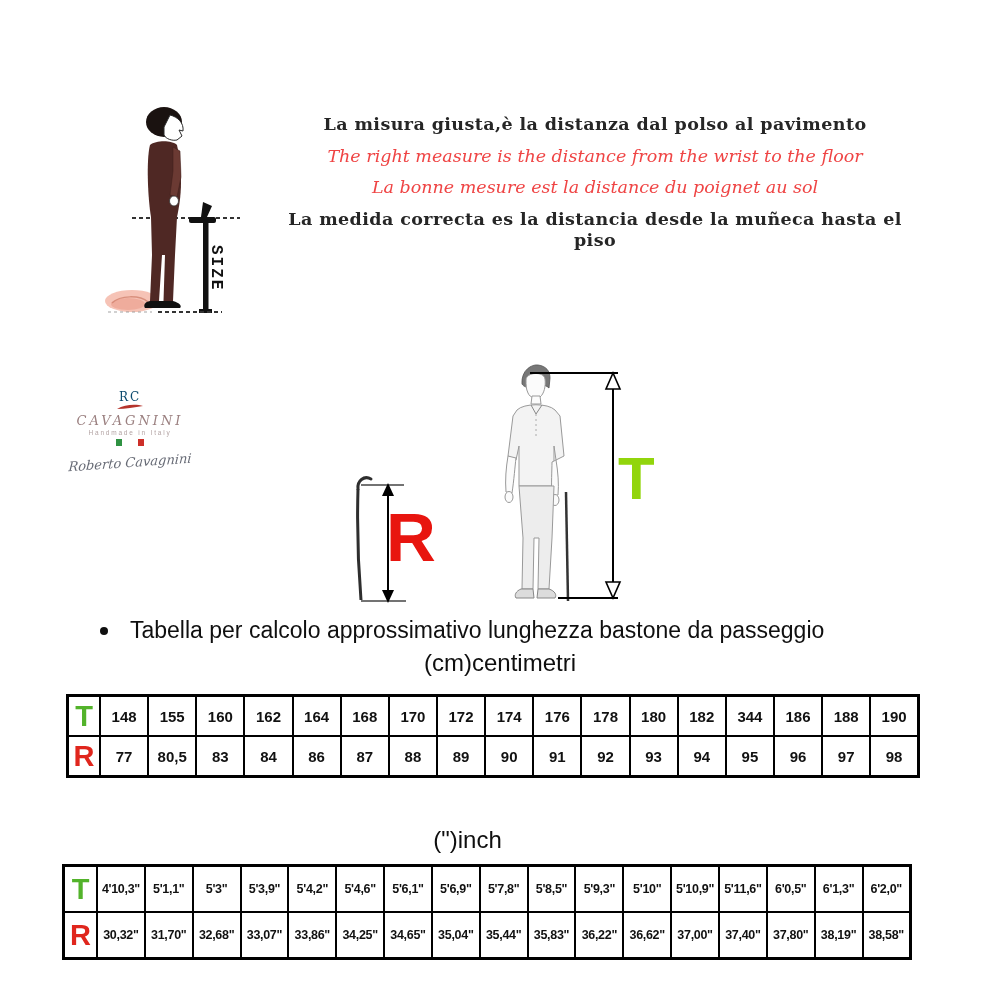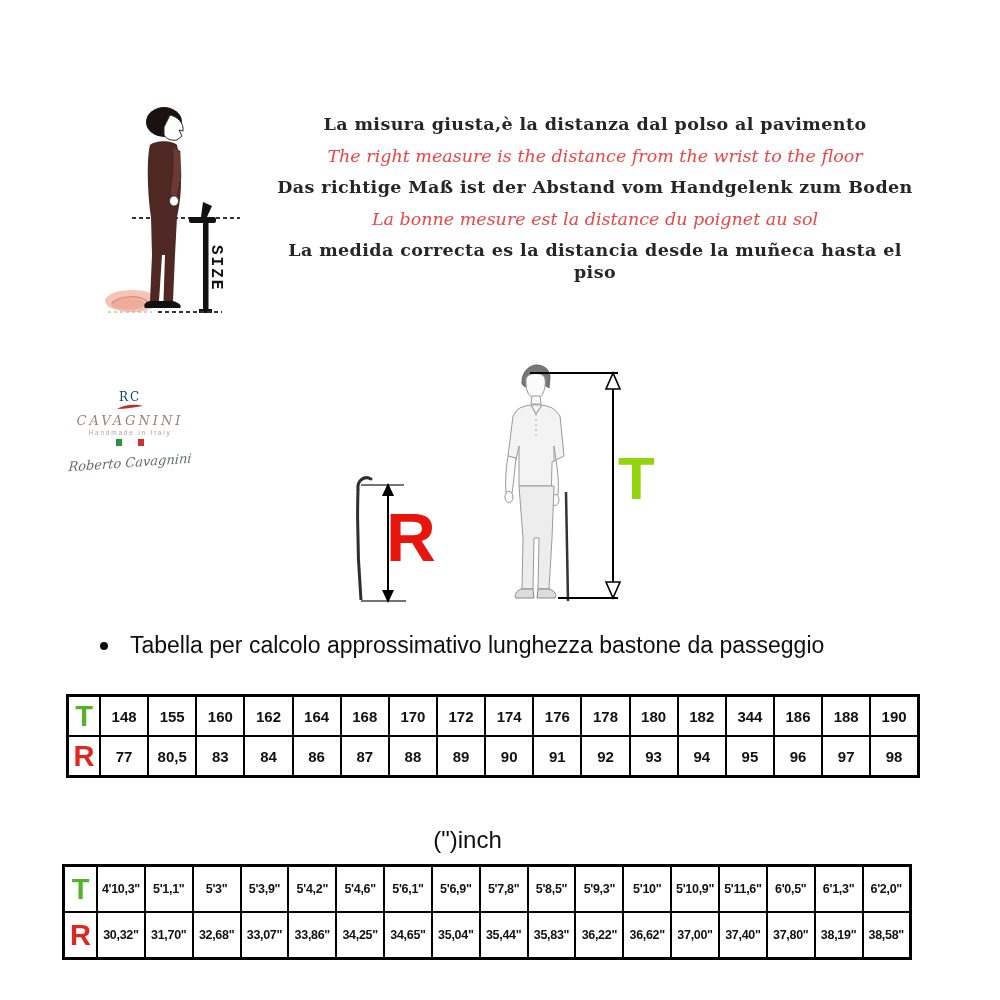--- a/index.html
+++ b/index.html
@@ -30,21 +30,21 @@
                     font-size:13px; color:#565a66; transform:rotate(-4deg) skewX(-8deg); opacity:.9; }
 
   
   .cane-diagram { position:absolute; left:344px; top:462px; }
   .person-diagram { position:absolute; left:488px; top:358px; }
   .r-label { position:absolute; left:386px; top:503px; font-size:69px; font-weight:bold; line-height:1; }
   .t-label { position:absolute; left:618px; top:449px; font-size:60px; font-weight:bold; line-height:1; }
 
   
   .bullet-row { position:absolute; display:flex; align-items:center; font-size:23px; color:#0f0f0f; }
-  .bullet-row.b1 { left:100px; top:632px; }
+  .bullet-row.b1 { left:100px; top:617px; }
   .bullet-row.b2 { left:100px; top:794px; }
   .bullet-dot { width:8px; height:8px; border-radius:50%; background:#0f0f0f; margin-right:22px; flex:none; }
   .unit-line { position:absolute; text-align:center; font-size:24px; color:#0f0f0f; }
   .unit-cm   { left:0; width:1000px; top:649px; }
   .unit-inch { left:0; width:935px;  top:826px; }
 
   
   .dtable { position:absolute; border-collapse:collapse; table-layout:fixed; background:#fff; border:3px solid #000; }
   .dtable th, .dtable td { border:2px solid #000; text-align:center; padding:0; font-weight:bold; color:#111; }
   .dtable th { font-size:29px; line-height:1; }
@@ -90,21 +90,20 @@
     </g>
 
     <line x1="58" y1="207" x2="122" y2="207" stroke="#333" stroke-width="2" stroke-dasharray="4 3"></line>
 
     <text transform="translate(112,140) rotate(90)" font-family="Liberation Mono, monospace" font-size="16" font-weight="bold" letter-spacing="2" fill="#111">SIZE</text>
   </svg>
 
   <div class="intro-text">
       <div class="intro-line bold">La misura giusta,è la distanza dal polso al pavimento</div>
       <div class="intro-line italic">The right measure is the distance from the wrist to the floor</div>
-      <div class="intro-line bold">Das richtige Maß ist der Abstand vom Handgelenk zum Boden</div>
       <div class="intro-line italic">La bonne mesure est la distance du poignet au sol</div>
       <div class="intro-line bold">La medida correcta es la distancia desde la muñeca hasta el piso</div>
     </div>
 
   <div class="logo">
     <div class="logo-rc">RC</div>
     <svg class="logo-swoosh" width="30" height="8" viewBox="0 0 30 8">
       <path d="M2 6 C10 1 22 1 28 3 C20 4 10 6 2 6 Z" fill="#b5342c"></path>
     </svg>
     <div class="logo-name">CAVAGNINI</div>
@@ -154,20 +153,21 @@
     </g>
     <path d="M125 15 L118 31 L132 31 Z" fill="#fff" stroke="#000" stroke-width="1.6"></path>
     <path d="M125 240 L118 224 L132 224 Z" fill="#fff" stroke="#000" stroke-width="1.6"></path>
   </svg>
   <div class="t-label" style="color: rgb(146, 213, 12);">T</div>
 
   <div class="bullet-row b1">
     <span class="bullet-dot"></span>
     <span>Tabella per calcolo approssimativo lunghezza bastone da passeggio</span>
   </div>
+  <div class="unit-line unit-cm">(cm)centimetri</div>
   <table class="dtable cm-table">
       <tbody>
         <tr>
           <th style="color: rgb(83, 179, 43);">T</th>
           <td>148</td>
           <td>155</td>
           <td>160</td>
           <td>162</td>
           <td>164</td>
           <td>168</td>

